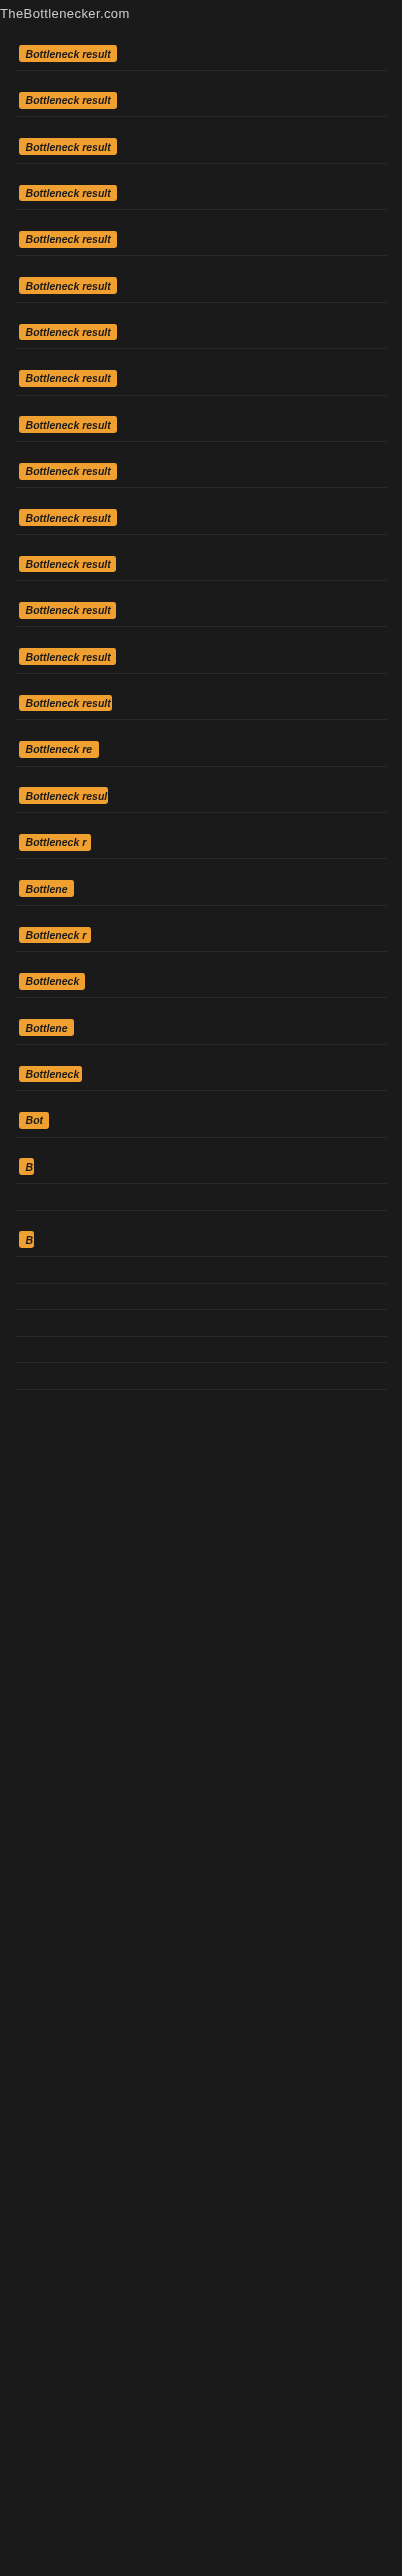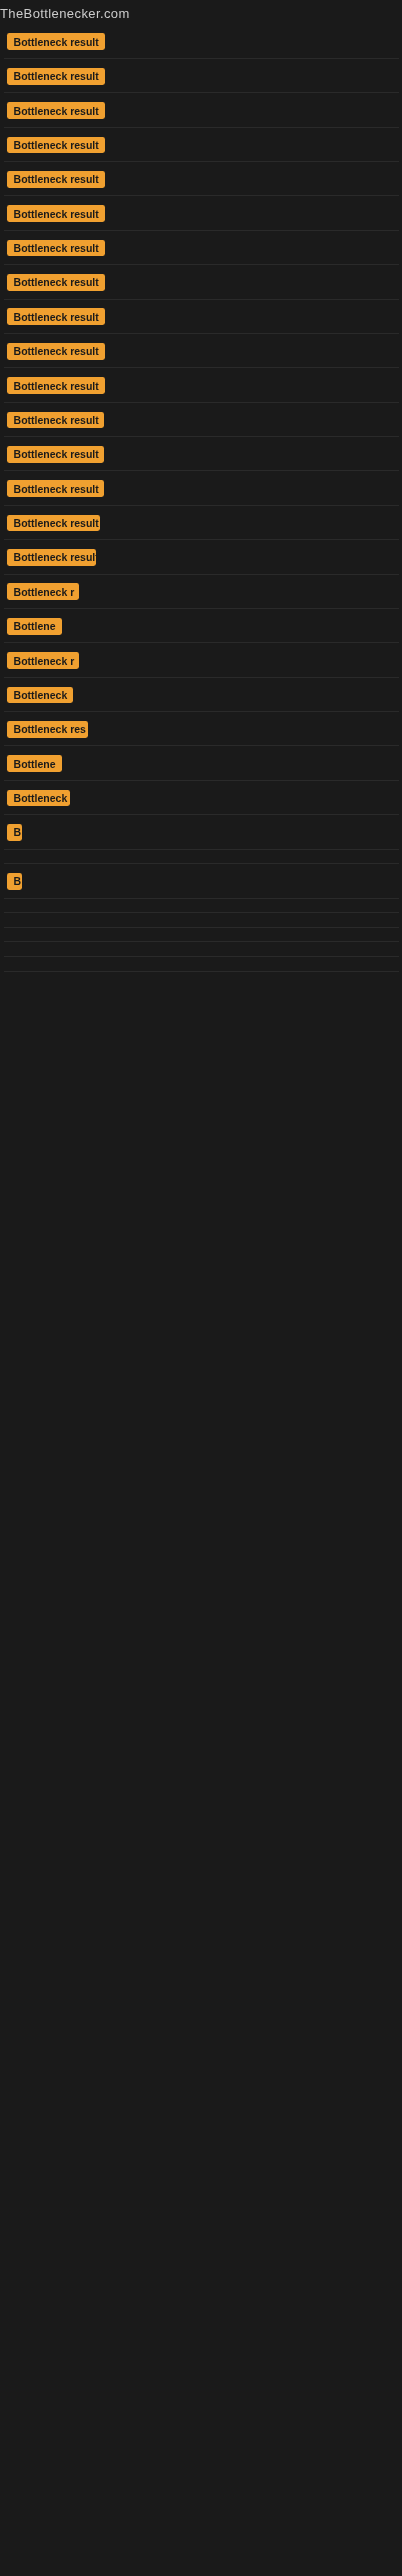--- a/index.html
+++ b/index.html
@@ -15,23 +15,24 @@
       position: relative;
     }
     .site-title {
       color: #cccccc;
       font-size: 13px;
       padding: 6.4px 0 3.2px 0;
       letter-spacing: 0.4px;
     }
     .result-item {
       position: relative;
-      margin: 4px;
+      margin: 16px;
       padding: 4.8px 0 4.8px 3.2px;
       border-bottom: 0.8px solid #2a2a2a;
+      font-style: italic;
     }
     .result-badge {
       display: inline-block;
       background-color: #f0a030;
       color: #1a1a1a;
       font-size: 10.5px;
       font-weight: bold;
       padding: 2.4px 6.4px;
       border-radius: 2.4px;
       white-space: nowrap;
@@ -52,28 +53,29 @@
     <div class="result-item"><span class="result-badge" style="max-width: 113px;">Bottleneck result</span></div>
     <div class="result-item"><span class="result-badge" style="max-width: 113px;">Bottleneck result</span></div>
     <div class="result-item"><span class="result-badge" style="max-width: 105px;">Bottleneck result</span></div>
     <div class="result-item"><span class="result-badge" style="max-width: 105px;">Bottleneck result</span></div>
     <div class="result-item"><span class="result-badge" style="max-width: 105px;">Bottleneck result</span></div>
     <div class="result-item"><span class="result-badge" style="max-width: 105px;">Bottleneck result</span></div>
     <div class="result-item"><span class="result-badge" style="max-width: 97px;">Bottleneck result</span></div>
     <div class="result-item"><span class="result-badge" style="max-width: 97px;">Bottleneck result</span></div>
     <div class="result-item"><span class="result-badge" style="max-width: 97px;">Bottleneck result</span></div>
     <div class="result-item"><span class="result-badge" style="max-width: 93px;">Bottleneck result</span></div>
+    <div class="result-item"><span class="result-badge" style="max-width: 81px;">Bottleneck re</span></div>
     <div class="result-item"><span class="result-badge" style="max-width: 89px;">Bottleneck result</span></div>
     <div class="result-item"><span class="result-badge" style="max-width: 72px;">Bottleneck r</span></div>
     <div class="result-item"><span class="result-badge" style="max-width: 60px;">Bottlene</span></div>
     <div class="result-item"><span class="result-badge" style="max-width: 72px;">Bottleneck r</span></div>
     <div class="result-item"><span class="result-badge" style="max-width: 66px;">Bottleneck</span></div>
-    <div class="result-item"><span class="result-badge" style="max-width: 81px;">Bottleneck res</span></div>
     <div class="result-item"><span class="result-badge" style="max-width: 56px;">Bottlene</span></div>
     <div class="result-item"><span class="result-badge" style="max-width: 63px;">Bottleneck</span></div>
+    <div class="result-item"><span class="result-badge" style="max-width: 32px;">Bot</span></div>
     <div class="result-item"><span class="result-badge" style="max-width: 14.5px;">B</span></div>
     <div class="result-item"></div>
     <div class="result-item"><span class="result-badge" style="max-width: 14.5px;">B</span></div>
     <div class="result-item"></div>
     <div class="result-item"></div>
     <div class="result-item"></div>
     <div class="result-item"></div>
     <div class="result-item"></div>
   </div>
 

